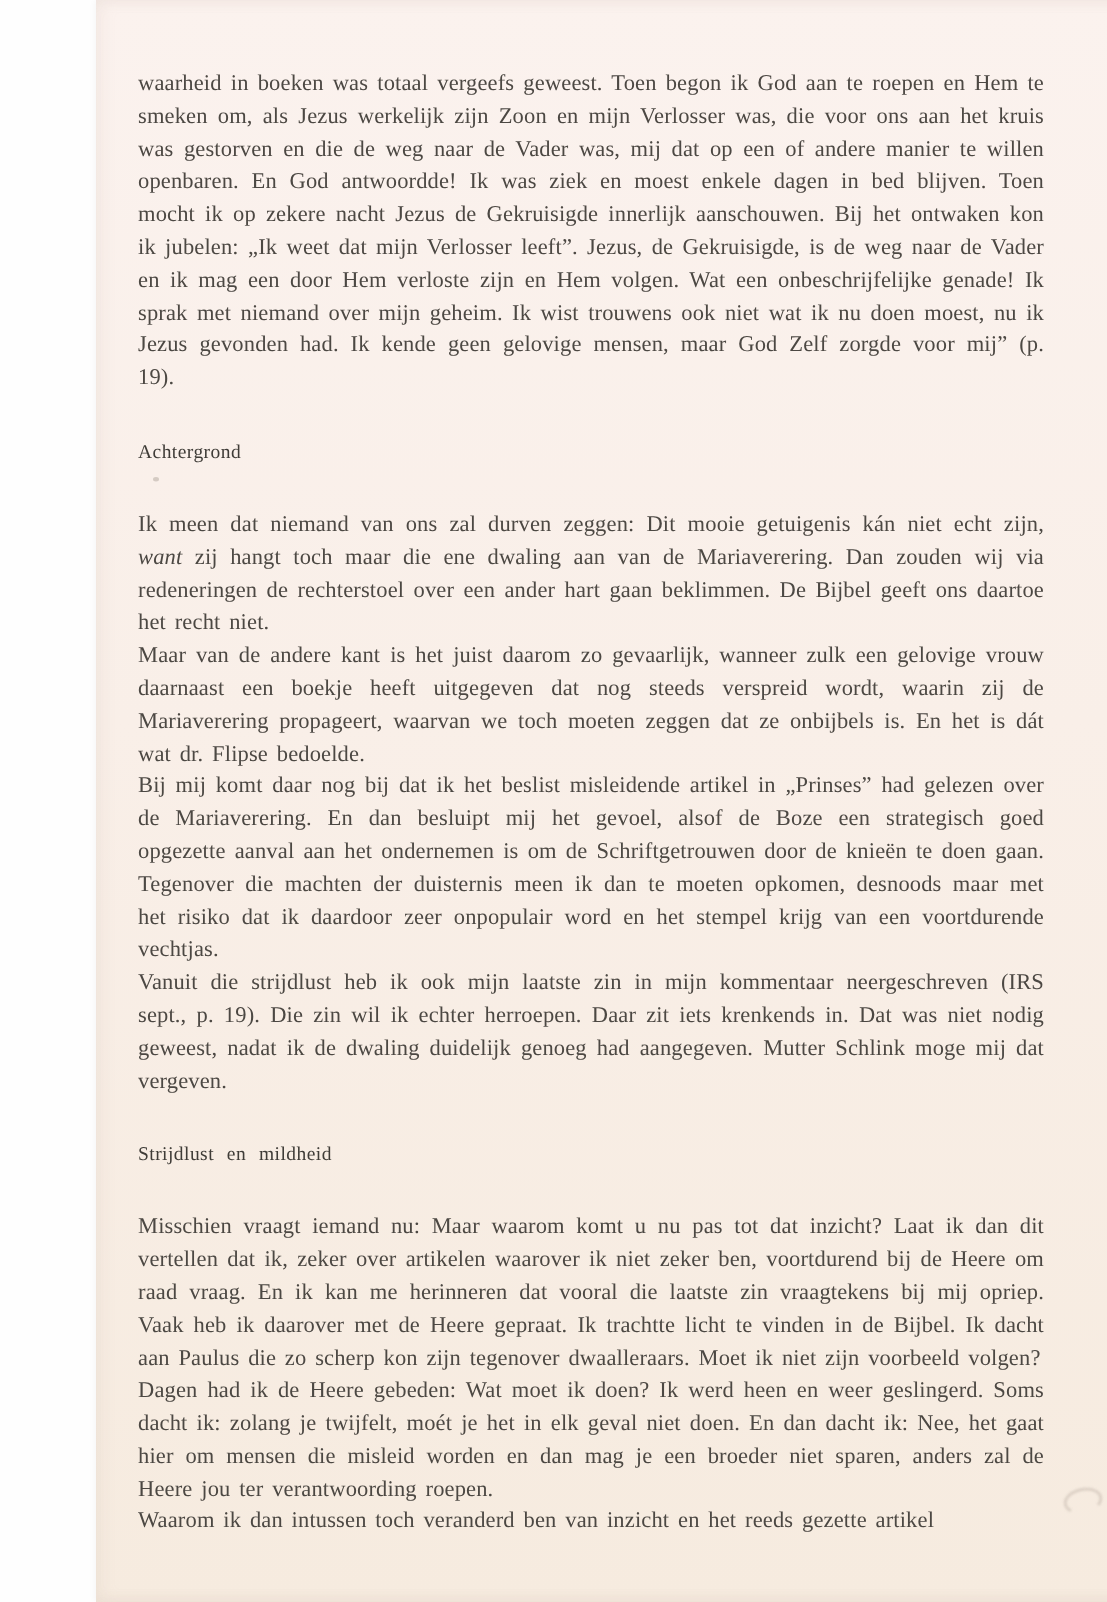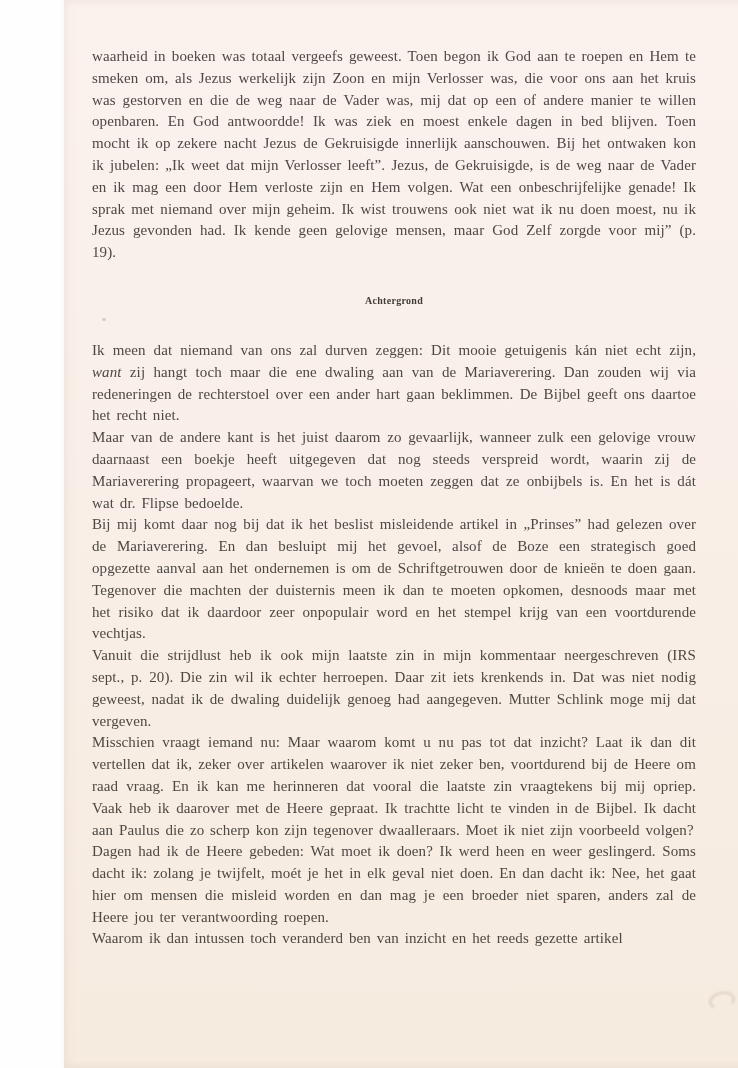--- a/index.html
+++ b/index.html
@@ -41,25 +41,25 @@
     letter-spacing: 0.1px;
     word-spacing: 2px;
     text-align: justify;
   }
   p.para {
     margin: 0;
   }
   p.para em {
   }
   h2.heading {
-    font-size: 10px;
+    font-size: 13px;
     line-height: 22px;
-    font-weight: bold;
+    font-weight: normal;
     color: #3f3c37;
-    text-align: center;
+    text-align: left;
     letter-spacing: 0.3px;
     word-spacing: 5px;
     margin: 26px 0 28px 0;
   }
   .smudge {
     position: absolute;
     left: 645px;
     top: 992px;
     width: 22px;
     height: 13px;
@@ -91,22 +91,23 @@
       <p class="para">waarheid in boeken was totaal vergeefs geweest. Toen begon ik God aan te roepen en Hem te smeken om, als Jezus werkelijk zijn Zoon en mijn Verlosser was, die voor ons aan het kruis was gestorven en die de weg naar de Vader was, mij dat op een of andere manier te willen openbaren. En God antwoordde! Ik was ziek en moest enkele dagen in bed blijven. Toen mocht ik op zekere nacht Jezus de Gekruisigde innerlijk aanschouwen. Bij het ontwaken kon ik jubelen: „Ik weet dat mijn Verlosser leeft”. Jezus, de Gekruisigde, is de weg naar de Vader en ik mag een door Hem verloste zijn en Hem volgen. Wat een onbeschrijfelijke genade! Ik sprak met niemand over mijn geheim. Ik wist trouwens ook niet wat ik nu doen moest, nu ik Jezus gevonden had. Ik kende geen gelovige mensen, maar God Zelf zorgde voor mij” (p. 19).</p>
 
       <h2 class="heading">Achtergrond</h2>
 
       <p class="para"><span>Ik meen dat niemand van ons zal durven zeggen: Dit mooie getuigenis kán niet echt zijn, </span><em>want</em><span> zij hangt toch maar die ene dwaling aan van de Mariaverering. Dan zouden wij via redeneringen de rechterstoel over een ander hart gaan beklimmen. De Bijbel geeft ons daartoe het recht niet.</span></p>
 
       <p class="para">Maar van de andere kant is het juist daarom zo gevaarlijk, wanneer zulk een gelovige vrouw daarnaast een boekje heeft uitgegeven dat nog steeds verspreid wordt, waarin zij de Mariaverering propageert, waarvan we toch moeten zeggen dat ze onbijbels is. En het is dát wat dr. Flipse bedoelde.</p>
 
       <p class="para">Bij mij komt daar nog bij dat ik het beslist misleidende artikel in „Prinses” had gelezen over de Mariaverering. En dan besluipt mij het gevoel, alsof de Boze een strategisch goed opgezette aanval aan het ondernemen is om de Schriftgetrouwen door de knieën te doen gaan. Tegenover die machten der duisternis meen ik dan te moeten opkomen, desnoods maar met het risiko dat ik daardoor zeer onpopulair word en het stempel krijg van een voortdurende vechtjas.</p>
 
-      <p class="para">Vanuit die strijdlust heb ik ook mijn laatste zin in mijn kommentaar neergeschreven (IRS sept., p. 20). Die zin wil ik echter herroepen. Daar zit iets krenkends in. Dat was niet nodig geweest, nadat ik de dwaling duidelijk genoeg had aangegeven. Mutter Schlink moge mij dat vergeven.</p>
+      <p class="para">Vanuit die strijdlust heb ik ook mijn laatste zin in mijn kommentaar neergeschreven (IRS sept., p. 19). Die zin wil ik echter herroepen. Daar zit iets krenkends in. Dat was niet nodig geweest, nadat ik de dwaling duidelijk genoeg had aangegeven. Mutter Schlink moge mij dat vergeven.</p>
 
+      <h2 class="heading">Strijdlust en mildheid</h2>
 
       <p class="para">Misschien vraagt iemand nu: Maar waarom komt u nu pas tot dat inzicht? Laat ik dan dit vertellen dat ik, zeker over artikelen waarover ik niet zeker ben, voortdurend bij de Heere om raad vraag. En ik kan me herinneren dat vooral die laatste zin vraagtekens bij mij opriep. Vaak heb ik daarover met de Heere gepraat. Ik trachtte licht te vinden in de Bijbel. Ik dacht aan Paulus die zo scherp kon zijn tegenover dwaalleraars. Moet ik niet zijn voorbeeld volgen?</p>
 
 
       <p class="para">Dagen had ik de Heere gebeden: Wat moet ik doen? Ik werd heen en weer geslingerd. Soms dacht ik: zolang je twijfelt, moét je het in elk geval niet doen. En dan dacht ik: Nee, het gaat hier om mensen die misleid worden en dan mag je een broeder niet sparen, anders zal de Heere jou ter verantwoording roepen.</p>
 
       <p class="para">Waarom ik dan intussen toch veranderd ben van inzicht en het reeds gezette artikel</p>
 
     </div>
 

